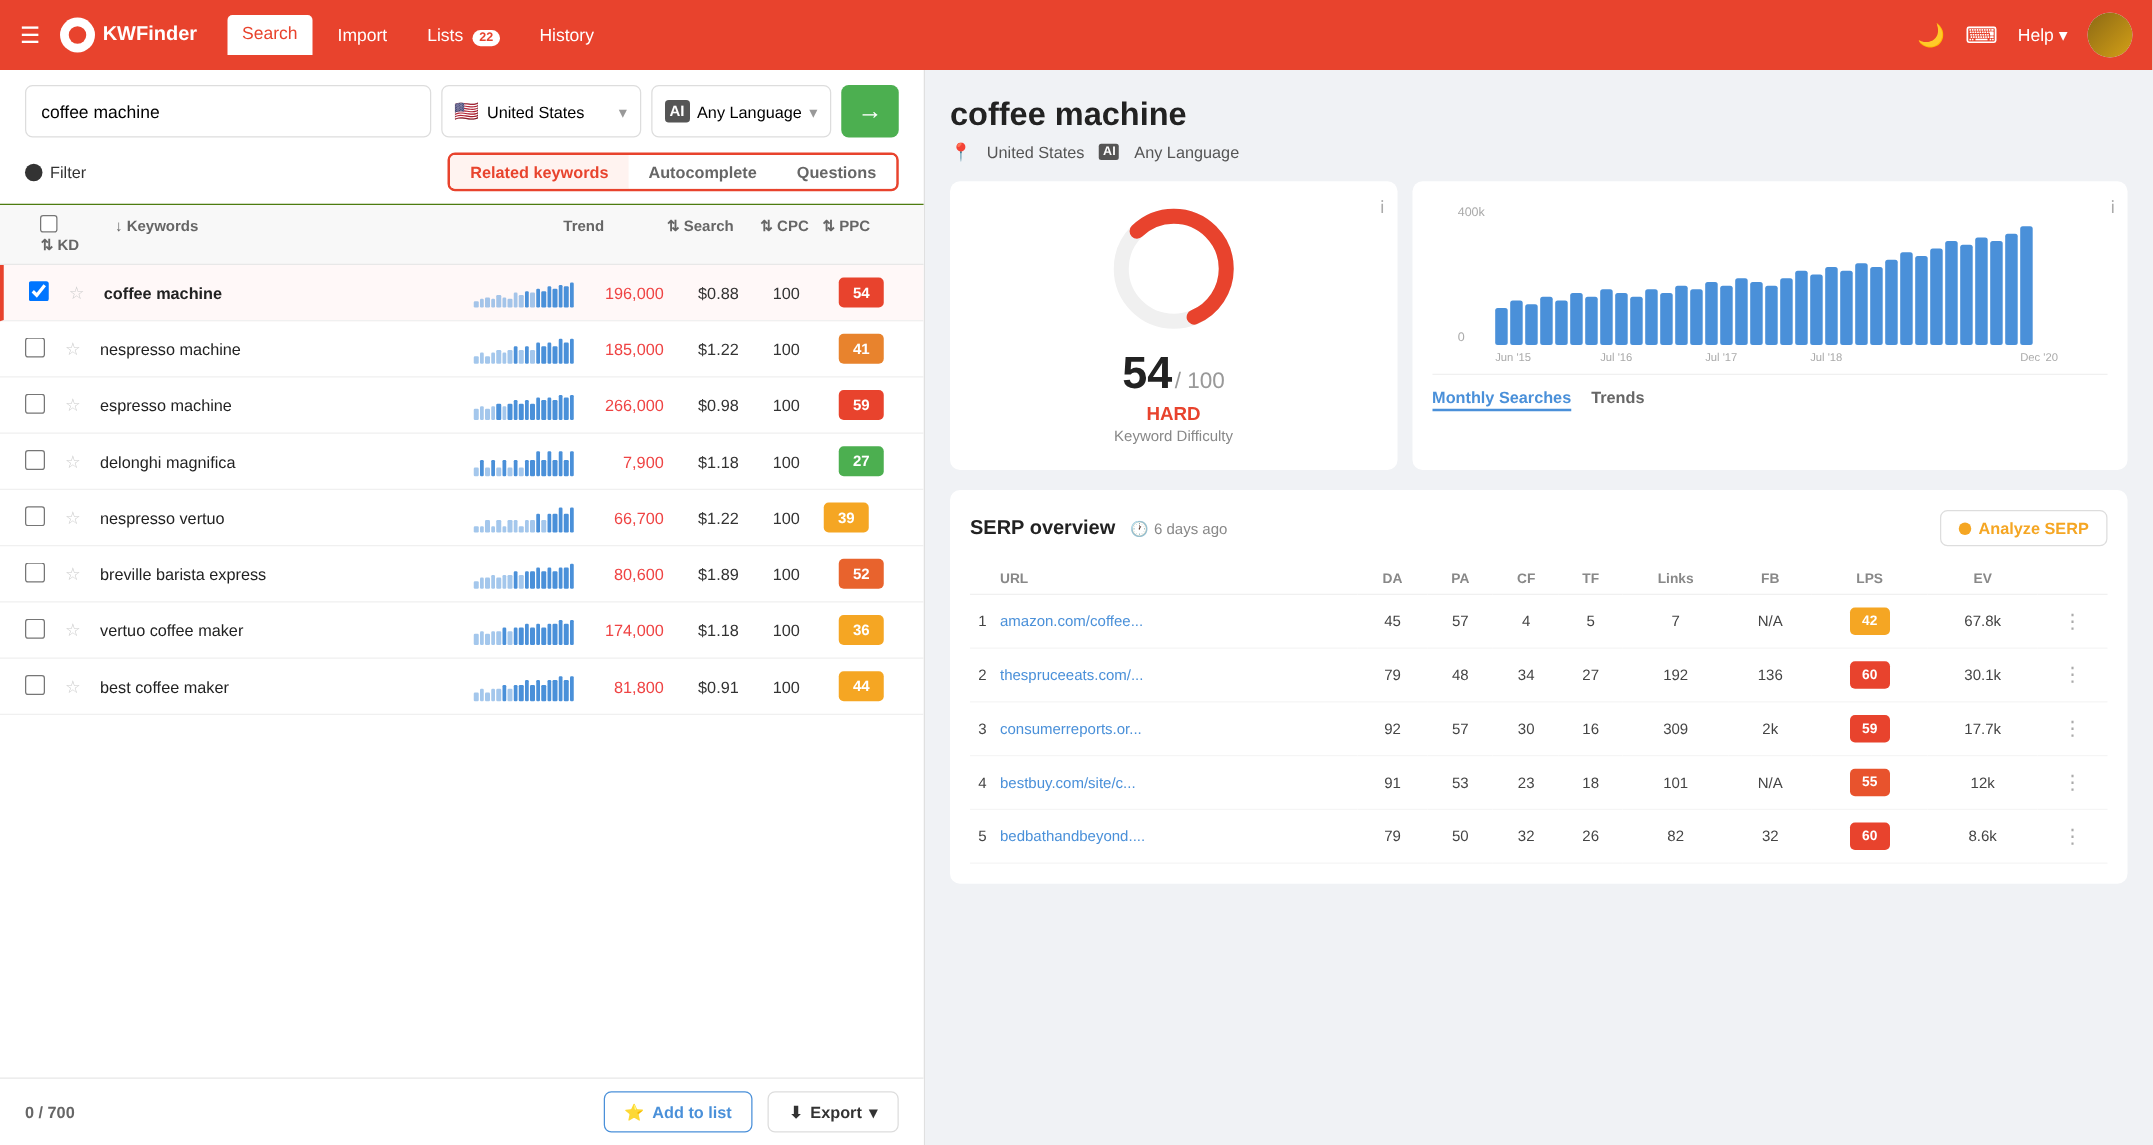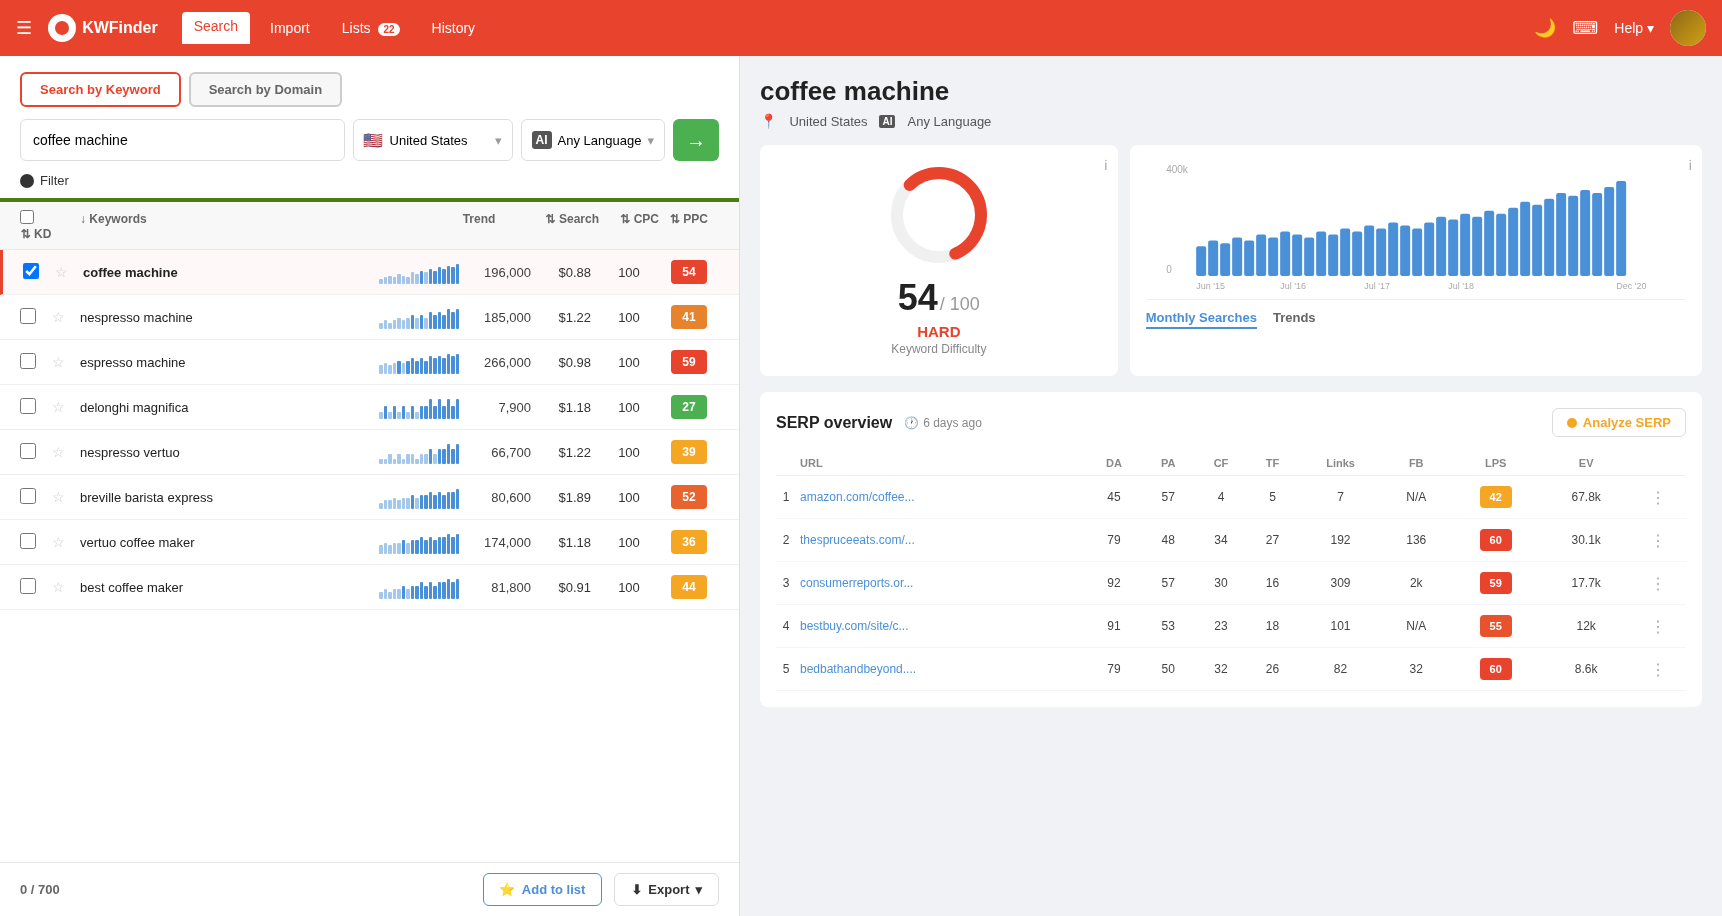--- a/index.html
+++ b/index.html
@@ -158,23 +158,23 @@
     .kw-tab.active {
       background: #fff3f0;
       color: #e8432d;
     }
 
     
     .table-header {
       display: grid;
       grid-template-columns: 32px 28px 1fr 80px 80px 60px 60px;
       align-items: center;
-      padding: 8px 20px;
+      padding: 8px 32px;
       background: #f8f8f8;
-      border-top: 4px solid #4d7c0f;
+      border-top: 1px solid #4d7c0f;
       border-bottom: 1px solid #e8e8e8;
       font-size: 12px;
       color: #666;
       font-weight: 600;
     }
     .col-sort { display: flex; align-items: center; gap: 4px; }
 
     
     .table-body { overflow-y: auto; flex: 1; }
     .table-row {
@@ -185,21 +185,21 @@
       border-bottom: 1px solid #f0f0f0;
       cursor: pointer;
     }
     .table-row.selected { background: #fff8f8; border-left: 3px solid #e8432d; }
     .row-checkbox { width: 16px; height: 16px; cursor: pointer; }
     .row-star { color: #ccc; font-size: 14px; cursor: pointer; }
     .row-keyword { font-size: 13px; color: #222; }
     .row-keyword.bold { font-weight: 700; }
     .row-trend { display: flex; align-items: flex-end; gap: 1px; height: 24px; }
     .trend-bar { width: 4px; background: #4a90d9; border-radius: 1px; }
-    .row-search { font-size: 13px; color: #404040; text-align: right; padding-right: 8px; }
+    .row-search { font-size: 13px; color: #ef4444; text-align: right; padding-right: 8px; }
     .row-cpc { font-size: 13px; color: #333; text-align: right; padding-right: 8px; }
     .row-ppc { font-size: 13px; color: #333; text-align: center; }
     .kd-badge {
       width: 36px;
       height: 24px;
       border-radius: 4px;
       display: flex;
       align-items: center;
       justify-content: center;
       font-size: 12px;
@@ -404,48 +404,51 @@
     <div class="nav-avatar">
       <div class="nav-avatar-img"></div>
     </div>
   </div>
 </nav>
 
 <div class="main-layout">
 
   <div class="left-panel">
 
-    <div class="search-tabs">
-      <div class="search-tab active">
-        <span>Search by Keyword</span>
-      </div>
-      <div class="search-tab inactive">
-        <span>Search by Domain</span>
-      </div>
-    </div>
 
     <div class="search-bar-row">
       <input type="text" class="search-input" value="coffee machine" style="">
       <div class="country-select">
         <span class="flag">🇺🇸</span>
         <span>United States</span>
         <span style="margin-left:auto;color:#999">▾</span>
       </div>
       <div class="language-select">
         <span class="lang-icon">AI</span>
         <span>Any Language</span>
         <span style="margin-left:auto;color:#999">▾</span>
       </div>
       <button class="search-btn">→</button>
     </div>
 
     <div class="filter-row">
       <div class="filter-toggle">
         <span class="toggle-dot"></span>
         <span class="filter-label">Filter</span>
+      </div>
+      <div class="keyword-type-tabs">
+        <div class="kw-tab active">
+          <span>Related keywords</span>
+        </div>
+        <div class="kw-tab">
+          <span>Autocomplete</span>
+        </div>
+        <div class="kw-tab">
+          <span>Questions</span>
+        </div>
       </div>
     </div>
 
     <div class="table-header">
       <div><input type="checkbox" style="width: 14px; height: 14px;"></div>
       <div></div>
       <div class="col-sort">
         <span>↓ Keywords</span>
       </div>
       <div style="text-align:center">Trend</div>
@@ -608,21 +611,21 @@
             <div class="trend-bar" style="height:10px;opacity:0.5"></div>
             <div class="trend-bar" style="height:15px;opacity:1"></div>
             <div class="trend-bar" style="height:15px;opacity:1"></div>
             <div class="trend-bar" style="height:20px;opacity:1"></div>
             <div class="trend-bar" style="height:15px;opacity:1"></div>
             <div class="trend-bar" style="height:20px;opacity:1"></div>
           </div>
     <div class="row-search">66,700</div>
     <div class="row-cpc">$1.22</div>
     <div class="row-ppc">100</div>
-    <div style="display:flex;justify-content:center">
+    <div style="display:flex;justify-content:flex-start">
       <div class="kd-badge" style="background:#f5a623">39</div>
     </div>
   </div>
         <div class="table-row" style="grid-template-columns: 32px 28px 1fr 80px 80px 60px 60px 60px;">
     <div><input type="checkbox" class="row-checkbox" style=""></div>
     <div><span class="row-star">☆</span></div>
     <div class="row-keyword ">breville barista express</div>
     <div class="row-trend">
             <div class="trend-bar" style="height:6px;opacity:0.5"></div>
             <div class="trend-bar" style="height:9px;opacity:0.5"></div>

